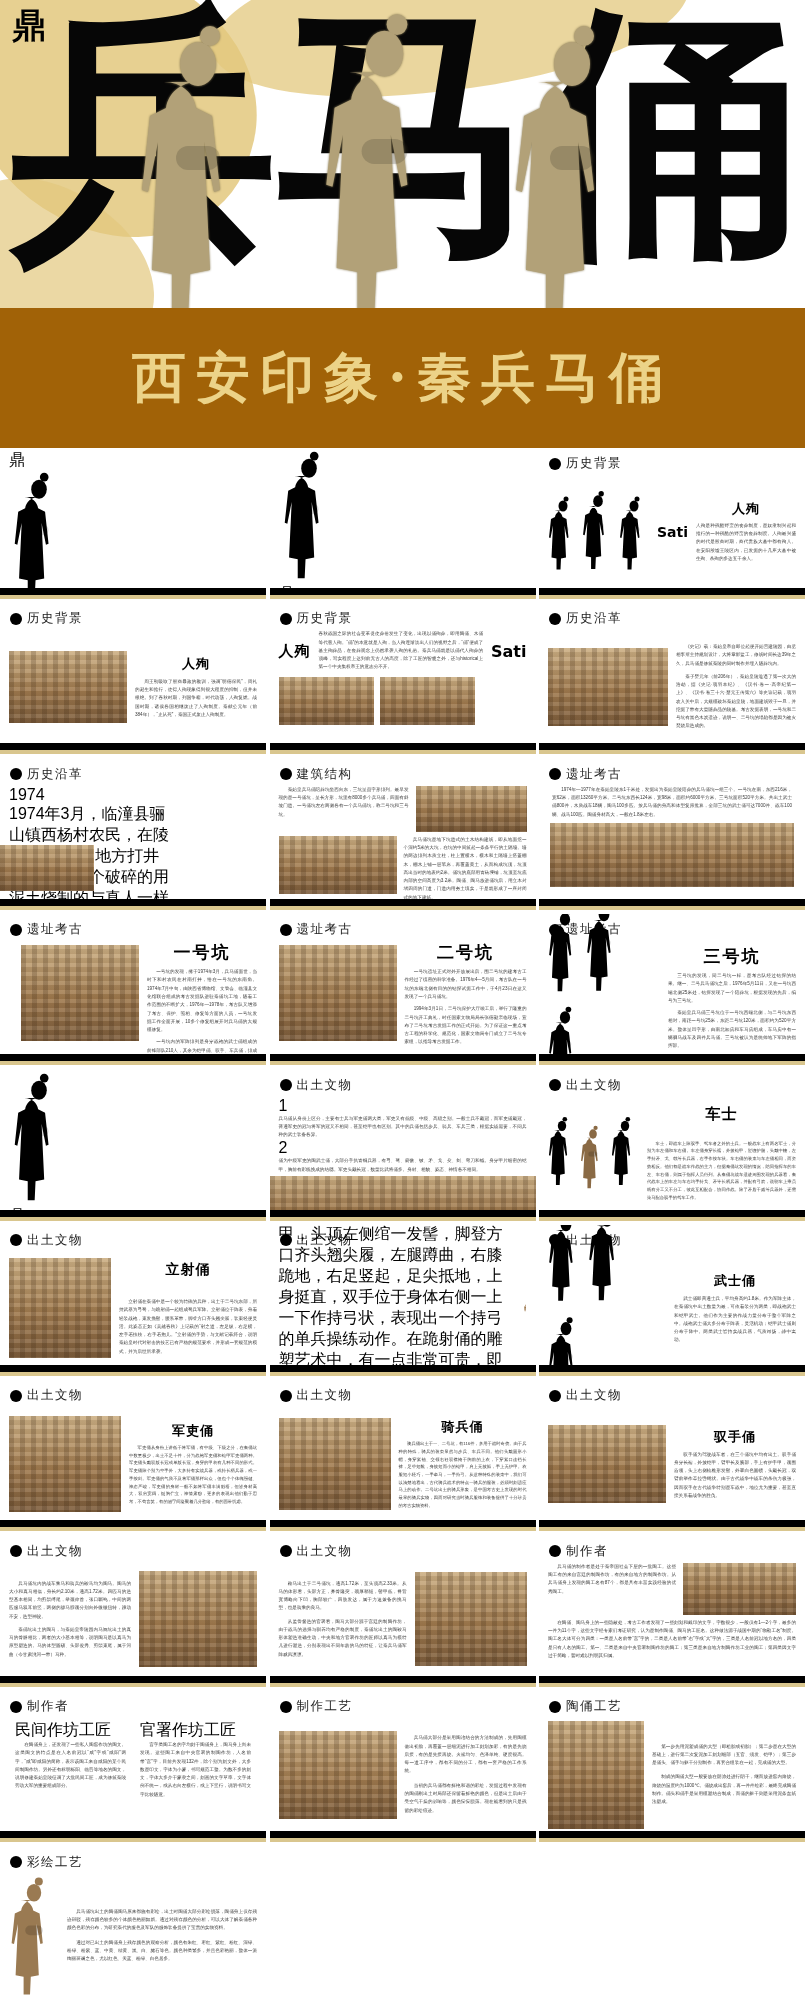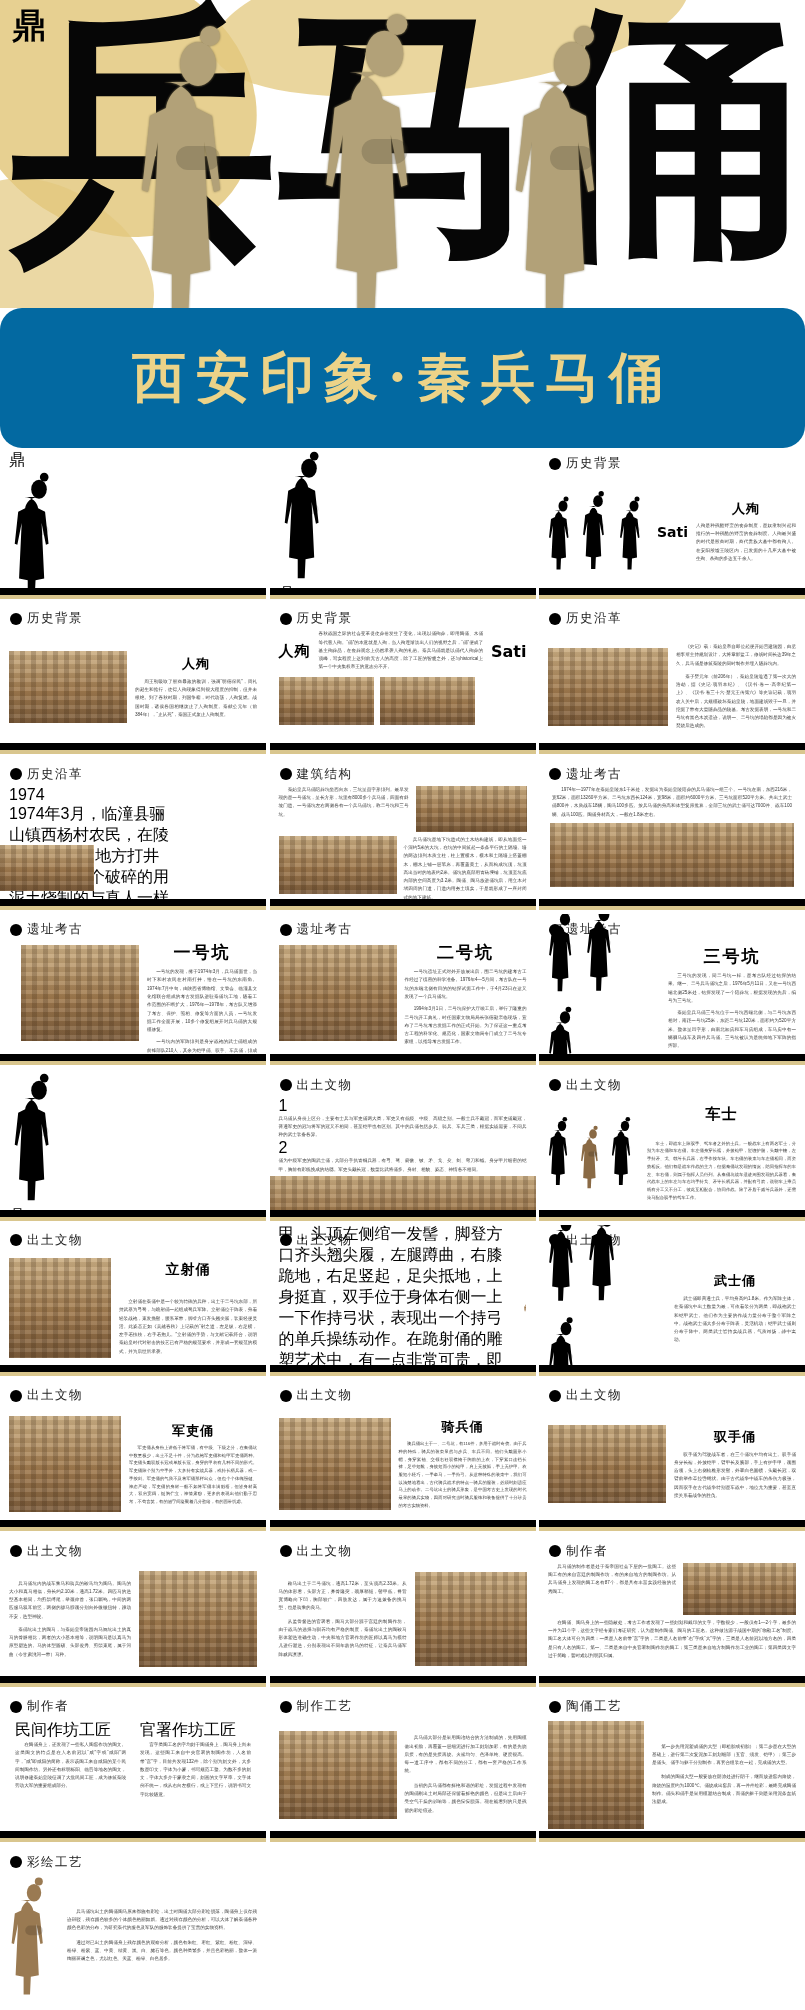--- a/index.html
+++ b/index.html
@@ -13,21 +13,21 @@
   .sp2{left:210px;top:-60px;width:480px;height:150px;border-radius:60% 40% 55% 45%;transform:rotate(-6deg);opacity:.75;}
   .sp3{left:-60px;top:190px;width:220px;height:160px;border-radius:55% 45% 60% 40%;transform:rotate(40deg);opacity:.7;}
   .hero-title{position:absolute;left:0;top:-28px;width:805px;text-align:center;font-size:268px;font-weight:900;color:#060606;letter-spacing:-6px;font-family:"DejaVu Sans",sans-serif;z-index:1;line-height:1.2;}
   .hero-w{position:absolute;z-index:2;color:#b2a178;filter:drop-shadow(0 0 1px #8a7c55);}
   .hw1{left:138px;top:22px;height:300px;}
   .hw2{left:322px;top:10px;height:312px;}
   .hw3{left:512px;top:22px;height:300px;}
   .seal{position:absolute;left:12px;top:8px;z-index:3;color:#000;font-size:34px;line-height:1;font-weight:bold;text-align:center;}
 
   
-  .banner{position:absolute;left:0;top:308px;width:805px;height:140px;background:#0369a1;display:flex;align-items:center;justify-content:center;z-index:2;border-radius:22px;}
+  .banner{position:absolute;left:0;top:308px;width:805px;height:140px;background:#a16207;display:flex;align-items:center;justify-content:center;z-index:2;}
   .banner span{color:#ecd388;font-size:54px;font-weight:bold;letter-spacing:10px;font-family:"DejaVu Serif","Liberation Serif",serif;}
 
   
   .grid{position:absolute;left:0;top:448px;width:805px;display:grid;grid-template-columns:266px 266px 266px;grid-auto-rows:151px;column-gap:3.5px;row-gap:4.4px;}
   .cell{position:relative;background:#fff;display:flex;flex-direction:column;overflow:hidden;}
   .body{flex:1;position:relative;padding:2px 9px 0;display:flex;flex-direction:column;overflow:hidden;}
   .bars{flex:none;}
   .bar-b{height:7px;background:#000;}
   .bar-g{height:4px;background:#d9c68e;}
   .hdr{display:flex;align-items:center;gap:5px;padding:5px 1px 3px;flex:none;}

